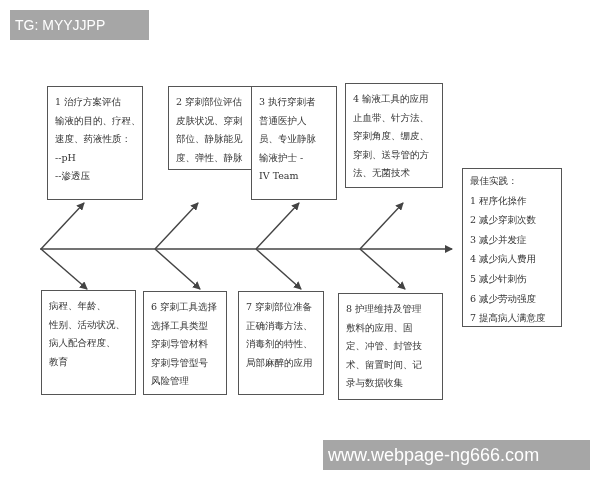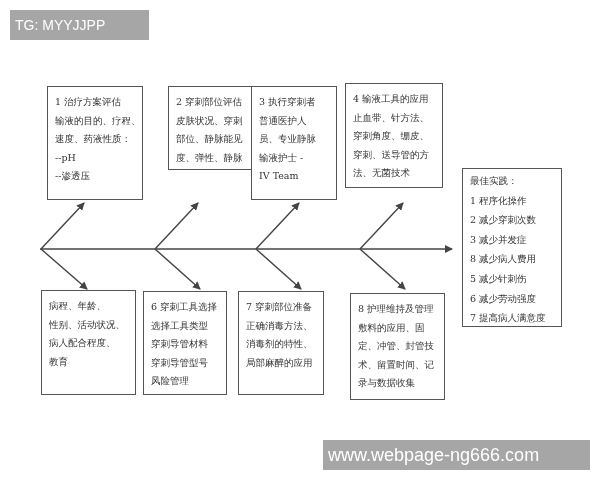--- a/index.html
+++ b/index.html
@@ -79,32 +79,32 @@
   <span class="line">穿刺导管材料</span>
   <span class="line">穿刺导管型号</span>
   <span class="line">风险管理</span>
 </div>
 <div class="box" style="left:238px;top:291px;width:86px;height:104px;">
   <span class="line">7 穿刺部位准备</span>
   <span class="line">正确消毒方法、</span>
   <span class="line">消毒剂的特性、</span>
   <span class="line">局部麻醉的应用</span>
 </div>
-<div class="box" style="left:350px;top:293px;width:95px;height:107px;">
+<div class="box" style="left:338px;top:293px;width:105px;height:107px;">
   <span class="line">8 护理维持及管理</span>
   <span class="line">敷料的应用、固</span>
   <span class="line">定、冲管、封管技</span>
   <span class="line">术、留置时间、记</span>
   <span class="line">录与数据收集</span>
 </div>
 
 <div class="box" style="left:462px;top:168px;width:100px;height:159px;padding-top:2px;line-height:19.6px;">
   <span class="line">最佳实践：</span>
   <span class="line">1 程序化操作</span>
   <span class="line">2 减少穿刺次数</span>
   <span class="line">3 减少并发症</span>
-  <span class="line">8 减少病人费用</span>
+  <span class="line">4 减少病人费用</span>
   <span class="line">5  减少针刺伤</span>
   <span class="line">6 减少劳动强度</span>
   <span class="line">7 提高病人满意度</span>
 </div>
 
 <div class="wm wm-bot">www.webpage-ng666.com</div>
 
 </body></html>

